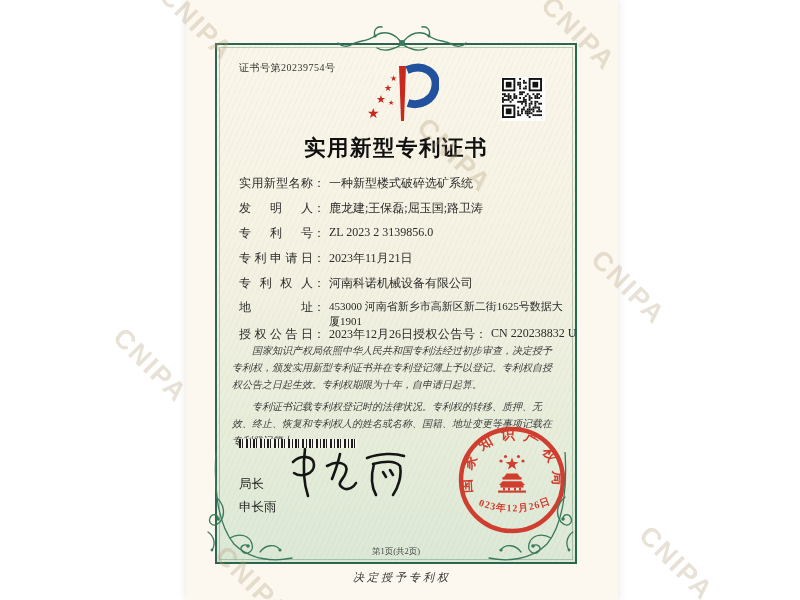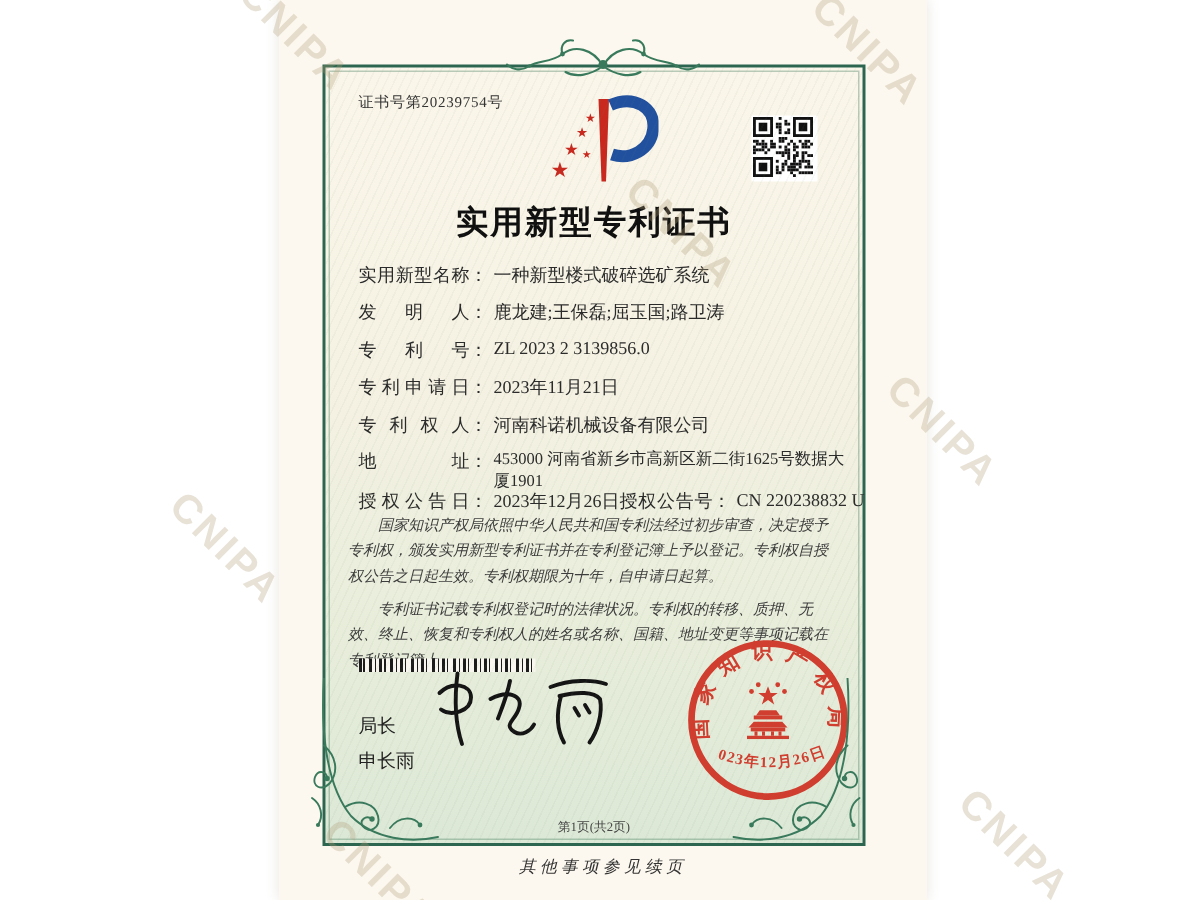--- a/index.html
+++ b/index.html
@@ -337,15 +337,15 @@
         <path d="M8,80 C14,84 16,92 12,98"></path>
       </g>
       <g fill="#3a7a5c">
         <circle cx="18" cy="67" r="1.8"></circle>
           <circle cx="48" cy="94" r="1.8"></circle>
           <circle cx="80" cy="98" r="1.6"></circle>
         <circle cx="12" cy="98" r="1.4"></circle>
       </g>
     </svg>
 
-    <div class="cont">其他事项参见续页</div>
+    <div class="cont">决定授予专利权</div>
   </div>
 </div>
 
 </body></html>

